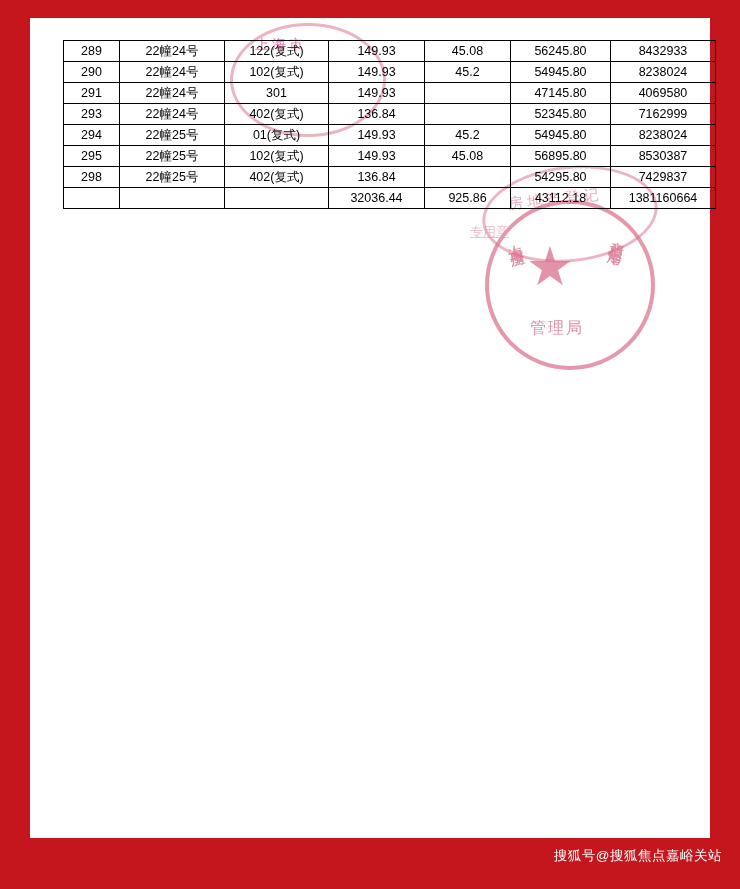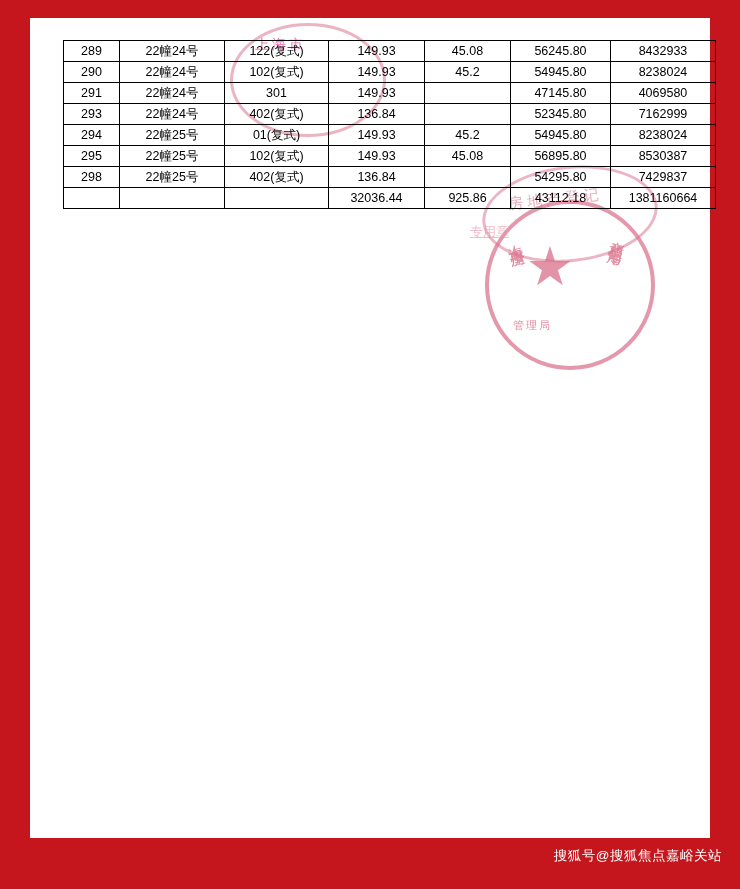--- a/index.html
+++ b/index.html
@@ -92,21 +92,21 @@
     color: #d9708a;
     opacity: 0.8;
     font-size: 15px;
     font-family: "Liberation Serif", serif;
     pointer-events: none;
     writing-mode: vertical-rl;
     letter-spacing: 2px;
   }
   .seal-t1 { left: 472px; top: 215px; transform: rotate(-14deg); }
   .seal-t2 { left: 580px; top: 212px; transform: rotate(14deg); }
-  .seal-t3 { left: 483px; top: 300px; font-size: 11px; writing-mode: horizontal-tb; }
+  .seal-t3 { left: 500px; top: 300px; font-size: 16px; writing-mode: horizontal-tb; }
 
   .seal-oval {
     position: absolute;
     left: 200px;
     top: 5px;
     width: 150px;
     height: 108px;
     border: 3px solid #e28aa0;
     border-radius: 50%;
     opacity: 0.65;

